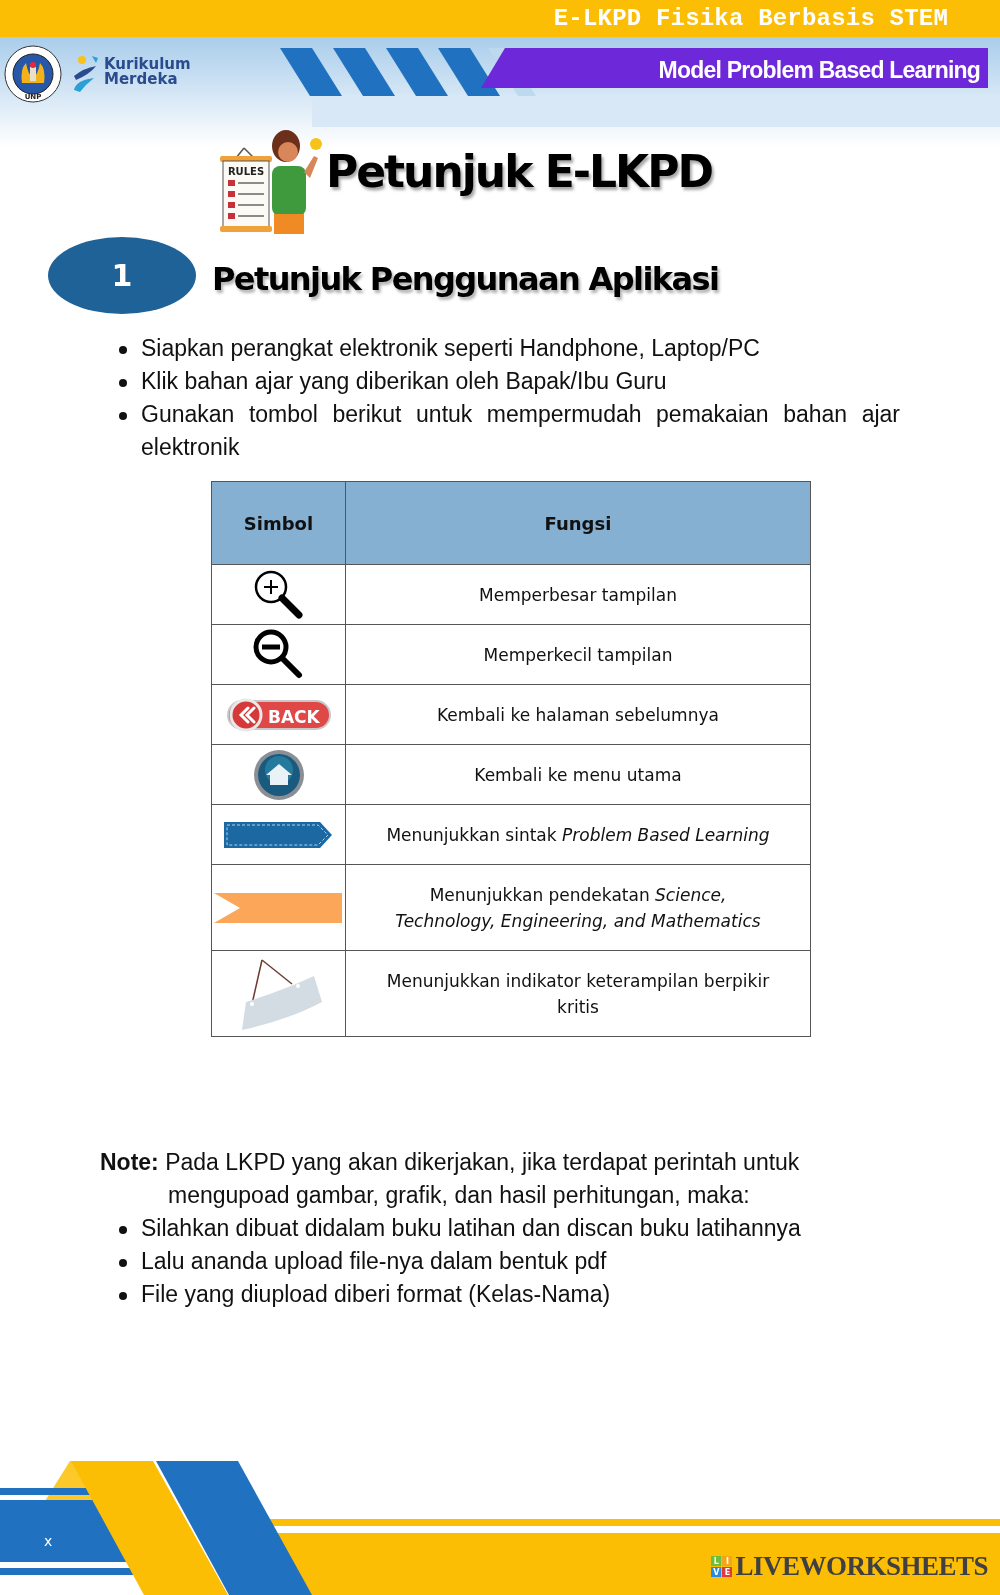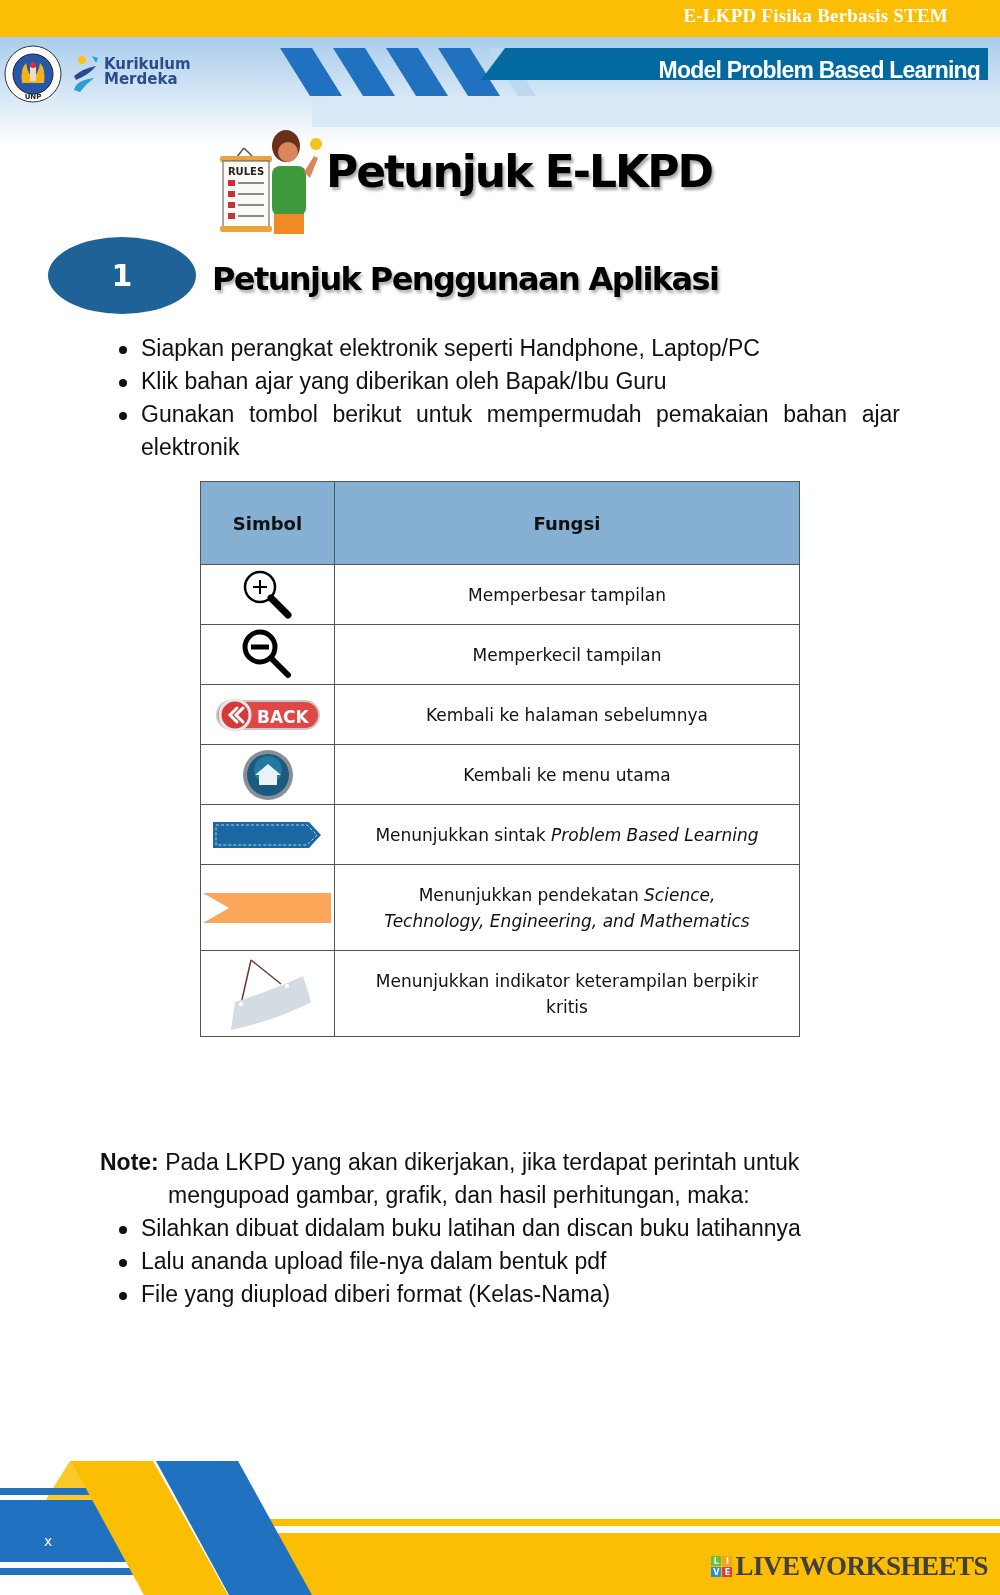--- a/index.html
+++ b/index.html
@@ -1,26 +1,26 @@
 <!DOCTYPE html>
 <html><head>
 <meta charset="utf-8">
 <style>
   * { box-sizing: border-box; margin: 0; padding: 0; }
   html, body { width: 1000px; height: 1595px; background: #ffffff; overflow: hidden; }
   body { position: relative; font-family: "Liberation Sans", sans-serif; color: #111; }
 
   
   .top-bar { position: absolute; left: 0; top: 0; width: 1000px; height: 37px; background: #fcbd05; }
-  .top-bar-title { position: absolute; right: 52px; top: 5px; font-family: Liberation Serif, serif; font-weight: bold; font-size: 19px; color: #ffffff; letter-spacing: 0.2px; }
+  .top-bar-title { position: absolute; right: 52px; top: 5px; font-family: Liberation Mono, monospace; font-weight: bold; font-size: 24px; color: #ffffff; letter-spacing: 0.2px; }
   .header-band { position: absolute; left: 0; top: 37px; width: 1000px; height: 110px;
     background: linear-gradient(180deg, #a9cdeb 0%, #cfe3f4 45%, #eef5fb 80%, #ffffff 100%); }
   .header-light-rect { position: absolute; left: 312px; top: 95px; width: 688px; height: 32px; background: #d8e8f6; }
   .stripes { position: absolute; left: 280px; top: 48px; width: 260px; height: 48px; }
-  .blue-banner { position: absolute; left: 481px; top: 48px; width: 507px; height: 32px; background: #0369a1;
+  .blue-banner { position: absolute; left: 481px; top: 48px; width: 507px; height: 40px; background: #6d28d9;
     clip-path: polygon(24px 0, 100% 0, 100% 100%, 0 100%); }
   .blue-banner-text { position: absolute; right: 8px; top: 9px; font-family: "Liberation Sans", sans-serif; font-weight: bold; font-size: 23px; color: #ffffff; letter-spacing: -0.8px; }
 
   .unp-logo { position: absolute; left: 4px; top: 45px; width: 58px; height: 58px; }
   .km-logo { position: absolute; left: 70px; top: 54px; width: 34px; height: 40px; }
   .km-text { position: absolute; left: 104px; top: 57px; font-family: "DejaVu Sans", sans-serif; font-weight: bold; font-size: 15px; line-height: 15px; color: #2a4b8d; }
 
   
   .rules-illustration { position: absolute; left: 218px; top: 128px; width: 110px; height: 108px; }
   .page-title { position: absolute; left: 326px; top: 146px; font-family: "DejaVu Sans", sans-serif; font-weight: bold; font-size: 44px; letter-spacing: -2px; color: #000;
@@ -29,21 +29,21 @@
     color: #fff; font-family: "DejaVu Sans", sans-serif; font-weight: bold; font-size: 30px; display: flex; align-items: center; justify-content: center; }
   .section-title { position: absolute; left: 212px; top: 260px; font-family: "DejaVu Sans", sans-serif; font-weight: bold; font-size: 32px; letter-spacing: -1.6px; color: #000;
     text-shadow: 2px 3px 3px rgba(0,0,0,0.3); }
 
   
   .bullets { position: absolute; left: 115px; top: 332px; width: 785px; list-style: none; font-family: "Liberation Sans", sans-serif; font-size: 23px; line-height: 33px; color: #111; }
   .bullets li { position: relative; padding-left: 26px; text-align: justify; }
   .bullets li::before { content: ""; position: absolute; left: 4px; top: 14px; width: 8px; height: 8px; border-radius: 50%; background: #111; }
 
   
-  .sym-table { position: absolute; left: 200px; top: 481px; width: 600px; border-collapse: collapse; font-family: "DejaVu Sans", sans-serif; font-size: 17px; color: #111; }
+  .sym-table { position: absolute; left: 211px; top: 481px; width: 600px; border-collapse: collapse; font-family: "DejaVu Sans", sans-serif; font-size: 17px; color: #111; }
   .sym-table th, .sym-table td { border: 1px solid #555; text-align: center; vertical-align: middle; }
   .sym-table th { background: #85b0d2; height: 83px; font-weight: bold; font-size: 18px; }
   .sym-table th.col-sym, .sym-table td.col-sym { width: 134px; }
   .sym-table td { height: 60px; padding: 0 36px; line-height: 26px; }
   .sym-table tr.tall td { height: 86px; }
   .sym-table td.col-sym { padding: 0; }
   .sym-table em { font-style: italic; text-align: right; }
   .icon-wrap { display: flex; align-items: center; justify-content: center; }
 
   

